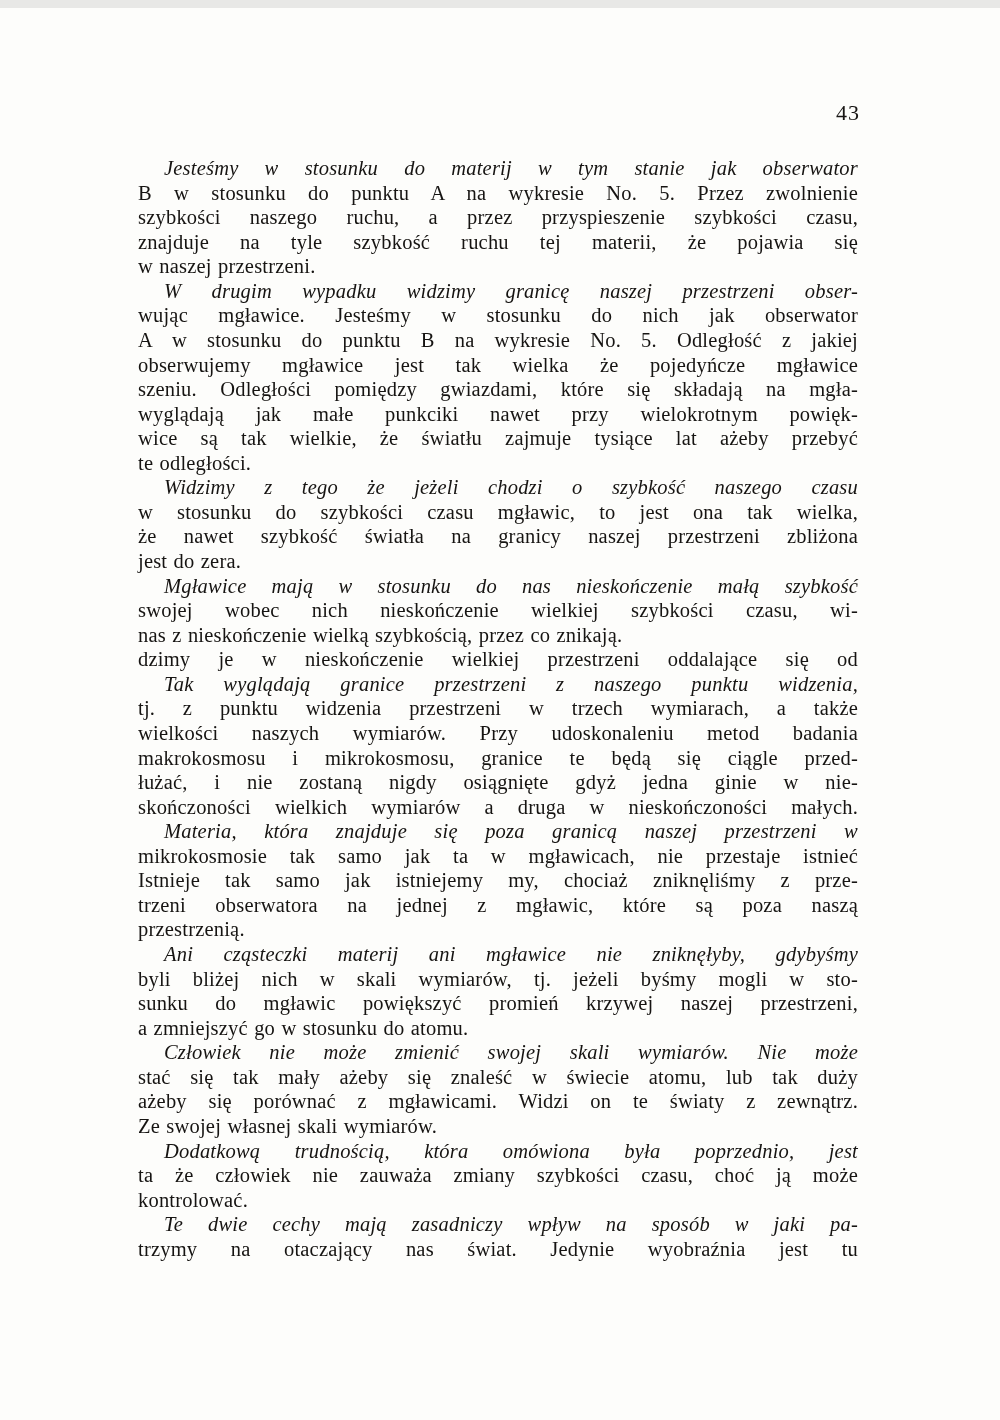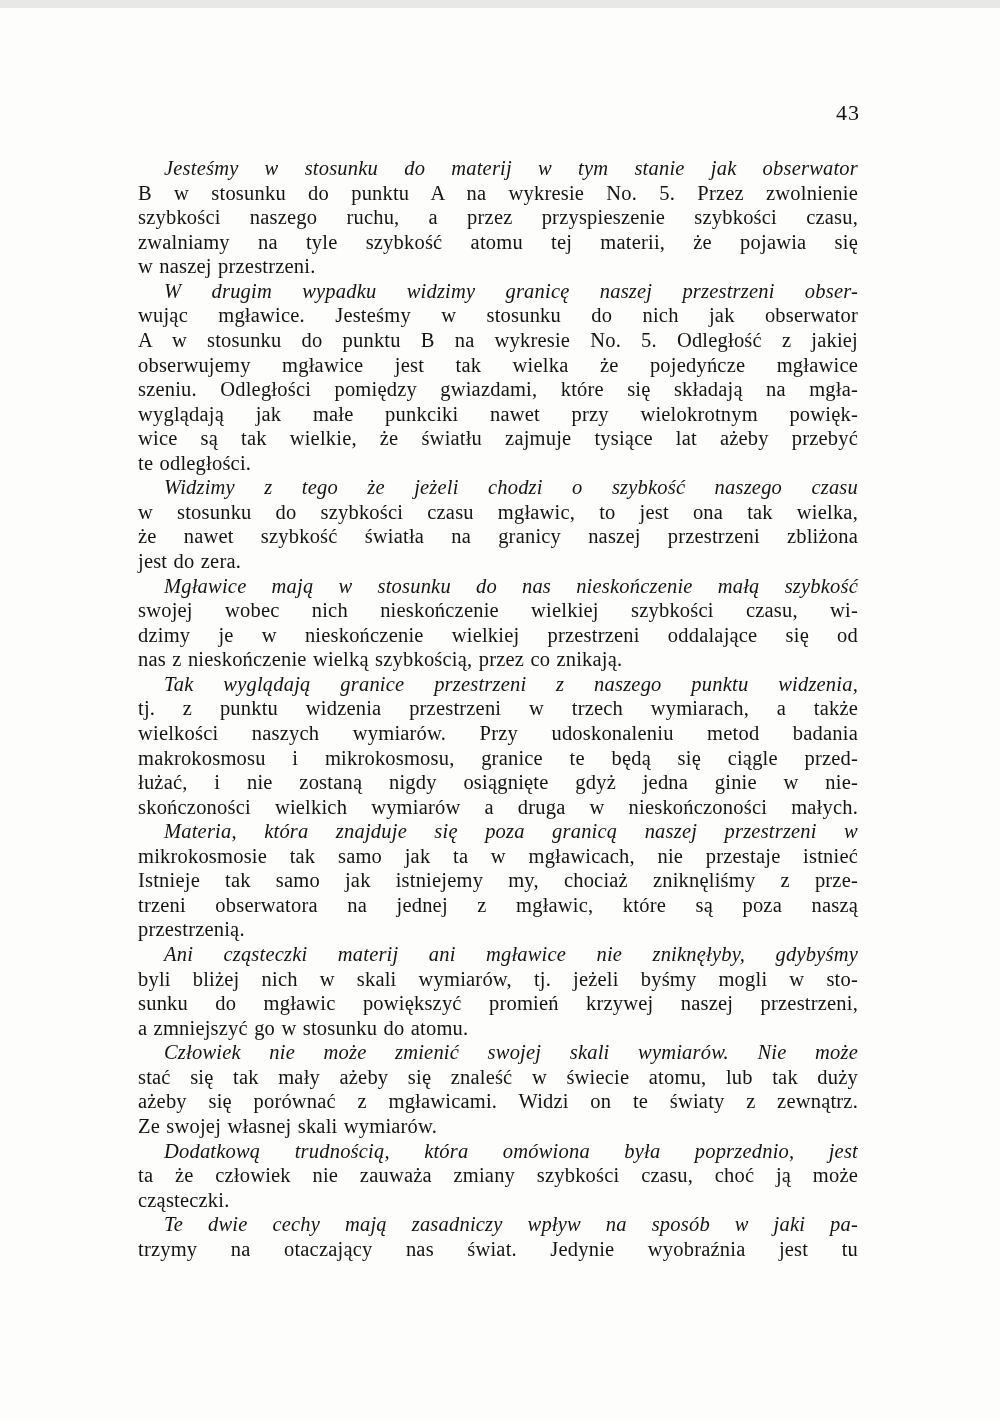--- a/index.html
+++ b/index.html
@@ -54,38 +54,38 @@
 </style>
 </head>
 <body>
 
 <div class="scan-page">
   <div class="page-number">43</div>
   <div class="page-body">
       <div class="text-line first">Jesteśmy w stosunku do materij w tym stanie jak obserwator</div>
       <div class="text-line">B w stosunku do punktu A na wykresie No. 5. Przez zwolnienie</div>
       <div class="text-line">szybkości naszego ruchu, a przez przyspieszenie szybkości czasu,</div>
-      <div class="text-line">zwalniamy na tyle szybkość atomu tej materii, że pojawia się</div>
+      <div class="text-line">znajduje na tyle szybkość ruchu tej materii, że pojawia się</div>
       <div class="text-line endline">w naszej przestrzeni.</div>
       <div class="text-line first">W drugim wypadku widzimy granicę naszej przestrzeni obser-</div>
       <div class="text-line">wując mgławice. Jesteśmy w stosunku do nich jak obserwator</div>
       <div class="text-line">A w stosunku do punktu B na wykresie No. 5. Odległość z jakiej</div>
       <div class="text-line">obserwujemy mgławice jest tak wielka że pojedyńcze mgławice</div>
       <div class="text-line">szeniu. Odległości pomiędzy gwiazdami, które się składają na mgła-</div>
       <div class="text-line">wyglądają jak małe punkciki nawet przy wielokrotnym powięk-</div>
       <div class="text-line">wice są tak wielkie, że światłu zajmuje tysiące lat ażeby przebyć</div>
       <div class="text-line endline">te odległości.</div>
       <div class="text-line first">Widzimy z tego że jeżeli chodzi o szybkość naszego czasu</div>
       <div class="text-line">w stosunku do szybkości czasu mgławic, to jest ona tak wielka,</div>
       <div class="text-line">że nawet szybkość światła na granicy naszej przestrzeni zbliżona</div>
       <div class="text-line endline">jest do zera.</div>
       <div class="text-line first">Mgławice mają w stosunku do nas nieskończenie małą szybkość</div>
       <div class="text-line">swojej wobec nich nieskończenie wielkiej szybkości czasu, wi-</div>
+      <div class="text-line endline">nas z nieskończenie wielką szybkością, przez co znikają.</div>
       <div class="text-line">dzimy je w nieskończenie wielkiej przestrzeni oddalające się od</div>
-      <div class="text-line endline">nas z nieskończenie wielką szybkością, przez co znikają.</div>
       <div class="text-line first">Tak wyglądają granice przestrzeni z naszego punktu widzenia,</div>
       <div class="text-line">tj. z punktu widzenia przestrzeni w trzech wymiarach, a także</div>
       <div class="text-line">wielkości naszych wymiarów. Przy udoskonaleniu metod badania</div>
       <div class="text-line">makrokosmosu i mikrokosmosu, granice te będą się ciągle przed-</div>
       <div class="text-line">łużać, i nie zostaną nigdy osiągnięte gdyż jedna ginie w nie-</div>
       <div class="text-line">skończoności wielkich wymiarów a druga w nieskończoności małych.</div>
       <div class="text-line first">Materia, która znajduje się poza granicą naszej przestrzeni w</div>
       <div class="text-line">mikrokosmosie tak samo jak ta w mgławicach, nie przestaje istnieć</div>
       <div class="text-line">Istnieje tak samo jak istniejemy my, chociaż zniknęliśmy z prze-</div>
       <div class="text-line">trzeni obserwatora na jednej z mgławic, które są poza naszą</div>
@@ -93,17 +93,17 @@
       <div class="text-line first">Ani cząsteczki materij ani mgławice nie zniknęłyby, gdybyśmy</div>
       <div class="text-line">byli bliżej nich w skali wymiarów, tj. jeżeli byśmy mogli w sto-</div>
       <div class="text-line">sunku do mgławic powiększyć promień krzywej naszej przestrzeni,</div>
       <div class="text-line endline">a zmniejszyć go w stosunku do atomu.</div>
       <div class="text-line first">Człowiek nie może zmienić swojej skali wymiarów. Nie może</div>
       <div class="text-line">stać się tak mały ażeby się znaleść w świecie atomu, lub tak duży</div>
       <div class="text-line">ażeby się porównać z mgławicami. Widzi on te światy z zewnątrz.</div>
       <div class="text-line endline">Ze swojej własnej skali wymiarów.</div>
       <div class="text-line first">Dodatkową trudnością, która omówiona była poprzednio, jest</div>
       <div class="text-line">ta że człowiek nie zauważa zmiany szybkości czasu, choć ją może</div>
-      <div class="text-line endline">cząsteczki.</div>
+      <div class="text-line endline">kontrolować.</div>
       <div class="text-line first">Te dwie cechy mają zasadniczy wpływ na sposób w jaki pa-</div>
       <div class="text-line">trzymy na otaczający nas świat. Jedynie wyobraźnia jest tu</div>
     </div>
 </div>
 
 </body></html>

